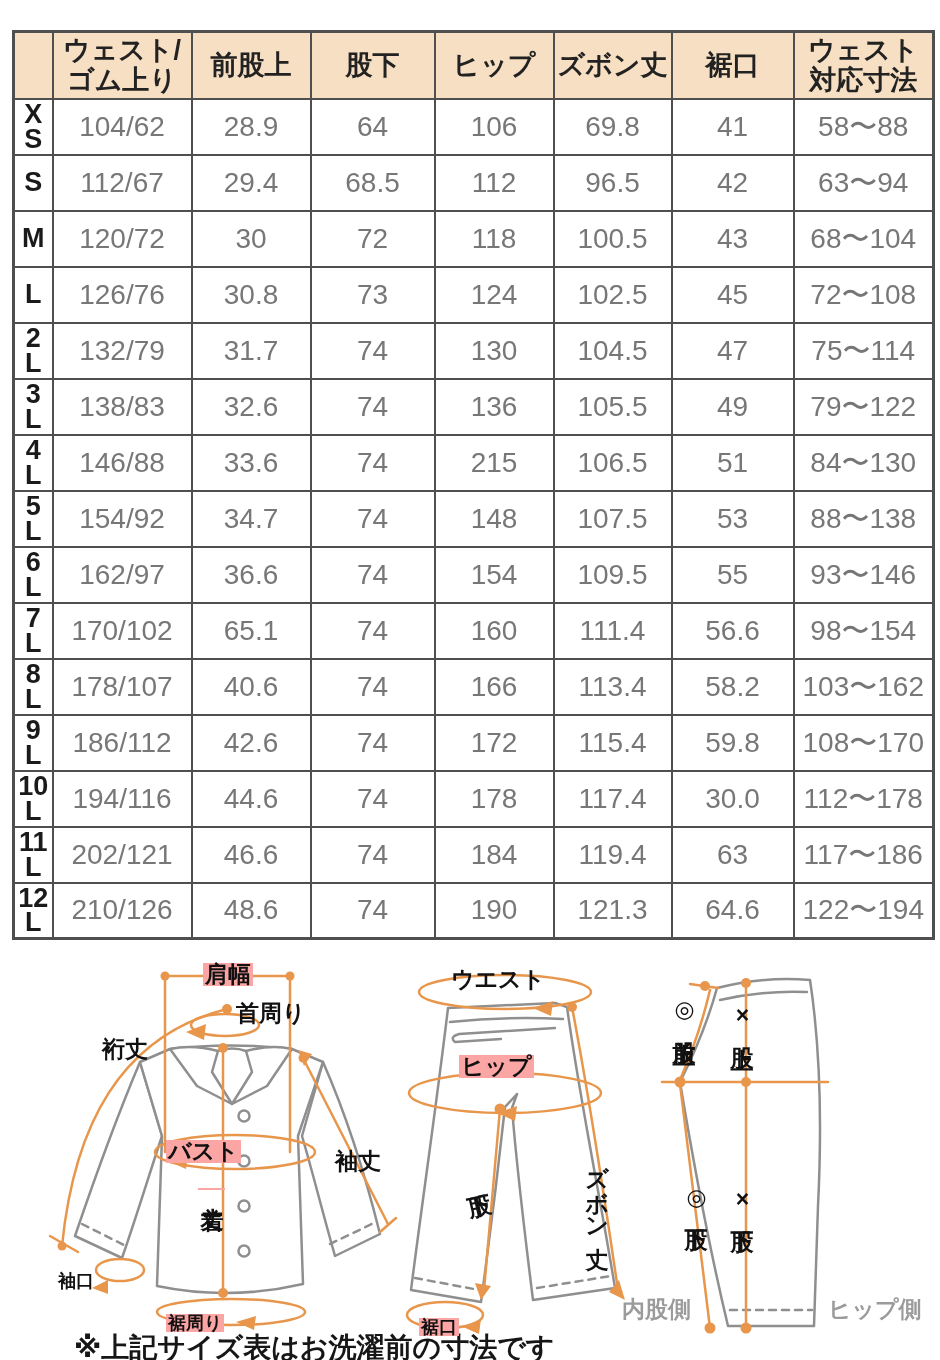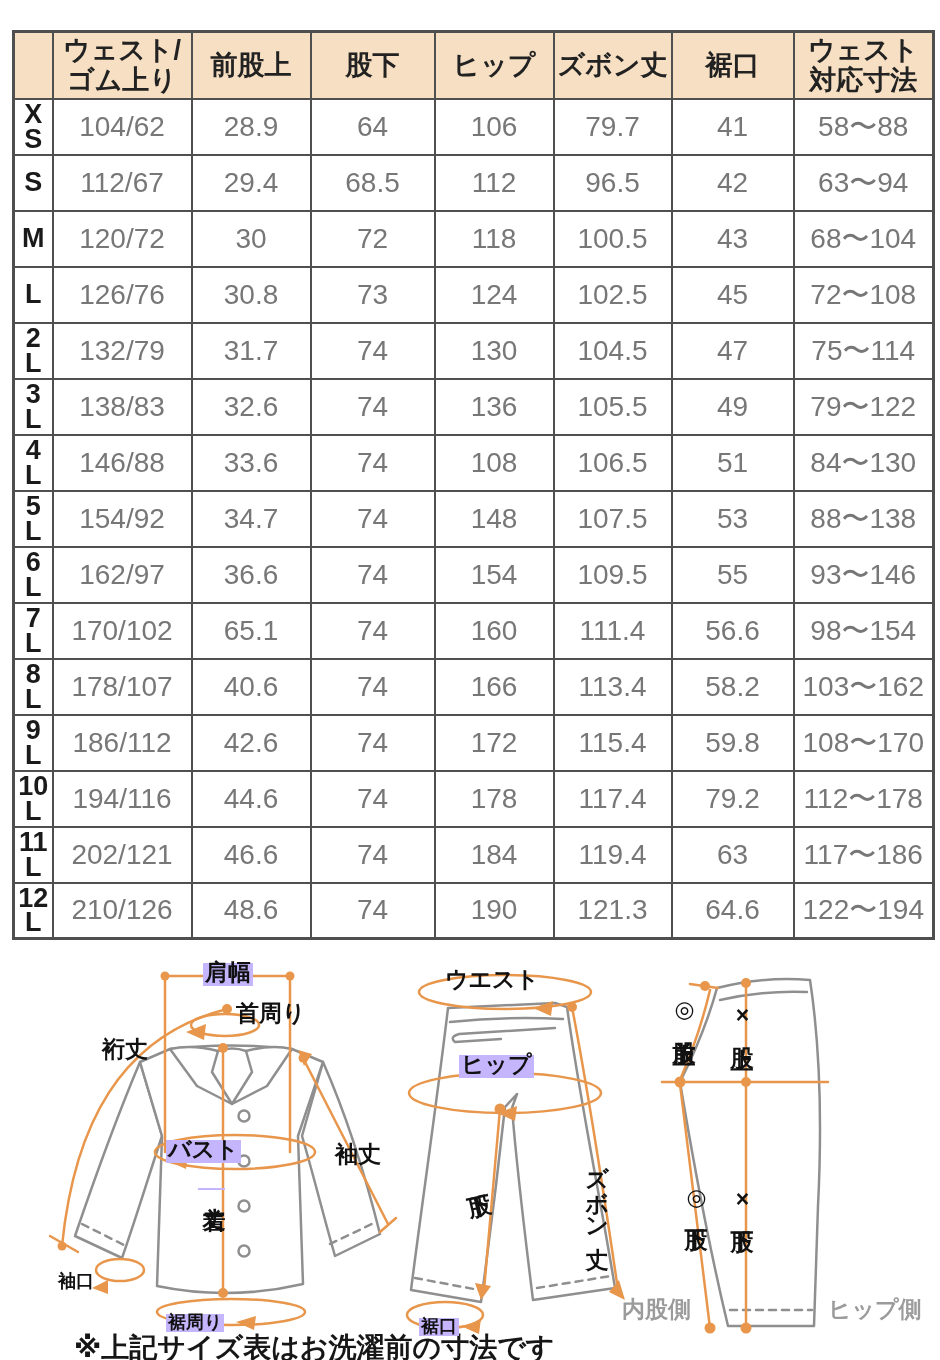--- a/index.html
+++ b/index.html
@@ -32,21 +32,21 @@
   .size-table tbody td{
     background:#fff;color:var(--value-text);font-size:28px;height:56px;
   }
 
   
   .diagram{position:absolute;overflow:visible;}
   .diagram svg{position:absolute;left:0;top:0;overflow:visible;}
   .dlabel{position:absolute;font-weight:bold;color:#111;font-size:23px;
           line-height:1.02;white-space:nowrap;z-index:3;}
   .sm{font-size:18px;}
-  .wbg{background:#c4b5fd;padding:0 2px;font-family:Liberation Mono, monospace;}
+  .wbg{background:#fca5a5;padding:0 2px;}
   .v{writing-mode:vertical-rl;text-orientation:upright;letter-spacing:1px;}
   .gray{color:var(--side-label-gray);}
   .tilt{transform:rotate(-13deg);}
   .g{stroke:var(--outline-gray);stroke-width:2.5;fill:none;stroke-linejoin:round;stroke-linecap:round;}
   .gf{stroke:var(--outline-gray);stroke-width:2.5;fill:#fff;stroke-linejoin:round;stroke-linecap:round;}
   .gd{stroke:var(--outline-gray);stroke-width:2.5;fill:none;stroke-dasharray:7 6;stroke-linecap:round;}
   .o{stroke:var(--accent-orange);stroke-width:2.5;fill:none;stroke-linecap:round;}
   .od{fill:var(--accent-orange);stroke:none;}
 
   
@@ -85,21 +85,21 @@
     <tbody>
         <tr>
           <th>
             <div>X</div>
             <div>S</div>
           </th>
           <td>104/62</td>
           <td>28.9</td>
           <td>64</td>
           <td>106</td>
-          <td>79.7</td>
+          <td>69.8</td>
           <td>41</td>
           <td>58〜88</td>
         </tr>
         <tr>
           <th>S</th>
           <td>112/67</td>
           <td>29.4</td>
           <td>68.5</td>
           <td>112</td>
           <td>96.5</td>
@@ -153,21 +153,21 @@
           <td>79〜122</td>
         </tr>
         <tr>
           <th>
             <div>4</div>
             <div>L</div>
           </th>
           <td>146/88</td>
           <td>33.6</td>
           <td>74</td>
-          <td>108</td>
+          <td>215</td>
           <td>106.5</td>
           <td>51</td>
           <td>84〜130</td>
         </tr>
         <tr>
           <th>
             <div>5</div>
             <div>L</div>
           </th>
           <td>154/92</td>
@@ -233,21 +233,21 @@
         <tr>
           <th>
             <div>10</div>
             <div>L</div>
           </th>
           <td>194/116</td>
           <td>44.6</td>
           <td>74</td>
           <td>178</td>
           <td>117.4</td>
-          <td>79.2</td>
+          <td>30.0</td>
           <td>112〜178</td>
         </tr>
         <tr>
           <th>
             <div>11</div>
             <div>L</div>
           </th>
           <td>202/121</td>
           <td>46.6</td>
           <td>74</td>
@@ -322,21 +322,21 @@
       <polygon class="od" points="52,332 68,324 68,338"></polygon>
 
       <ellipse class="o" cx="191" cy="356" rx="74" ry="13"></ellipse>
       <polygon class="od" points="196,366 216,360 214,374"></polygon>
     </svg>
     <div class="dlabel wbg" style="left:163px;top:7px;">肩幅</div>
     <div class="dlabel" style="left:196px;top:46px;">首周り</div>
     <div class="dlabel" style="left:62px;top:82px;">裄丈</div>
     <div class="dlabel wbg" style="left:126px;top:184px;">バスト</div>
     <div class="dlabel wbg v" style="left:158px;top:232px;">着丈</div>
-    <div class="dlabel" style="left:295px;top:187px;">袖丈</div>
+    <div class="dlabel" style="left:295px;top:194px;">袖丈</div>
     <div class="dlabel sm" style="left:18px;top:316px;">袖口</div>
     <div class="dlabel sm wbg" style="left:126px;top:358px;">裾周り</div>
   </div>
 
   <div class="diagram" style="left:405px;top:945px;width:265px;height:385px;">
     <svg width="265" height="385" viewBox="0 0 265 385">
 
       <path class="gf" d="M43,52 L150,47 L162,51 C175,145 196,245 210,332 L128,344 C120,280 112,215 107,152 L112,138 L100,151 C93,215 85,280 76,346 L6,334 C18,240 32,145 43,52 Z"></path>
       <path class="g" d="M45,66 Q102,60 158,63"></path>
 
@@ -355,21 +355,21 @@
       <circle class="od" cx="167" cy="51" r="5"></circle>
       <polygon class="od" points="220,344 204,336 214,324"></polygon>
 
       <path class="o" d="M95,153 L79,334"></path>
       <circle class="od" cx="95" cy="153" r="5.5"></circle>
       <polygon class="od" points="76,344 70,327 86,330"></polygon>
 
       <ellipse class="o" cx="40" cy="359" rx="38" ry="13"></ellipse>
       <polygon class="od" points="58,371 76,363 74,378"></polygon>
     </svg>
-    <div class="dlabel" style="left:40px;top:12px;">ウエスト</div>
+    <div class="dlabel" style="left:46px;top:12px;">ウエスト</div>
     <div class="dlabel wbg" style="left:54px;top:99px;">ヒップ</div>
     <div class="dlabel v" style="left:180px;top:192px;">ズボン丈</div>
     <div class="dlabel v tilt" style="left:56px;top:222px;">股下</div>
     <div class="dlabel sm wbg" style="left:14px;top:362px;">裾口</div>
   </div>
 
   <div class="diagram" style="left:660px;top:945px;width:280px;height:385px;">
     <svg width="280" height="385" viewBox="0 0 280 385">
 
       <path class="gf" d="M57,32 C48,65 34,98 20,126 C34,210 50,295 68,370 L154,370 C155,345 156,310 158,250 C162,170 160,90 150,24 Q104,20 57,32 Z"></path>

